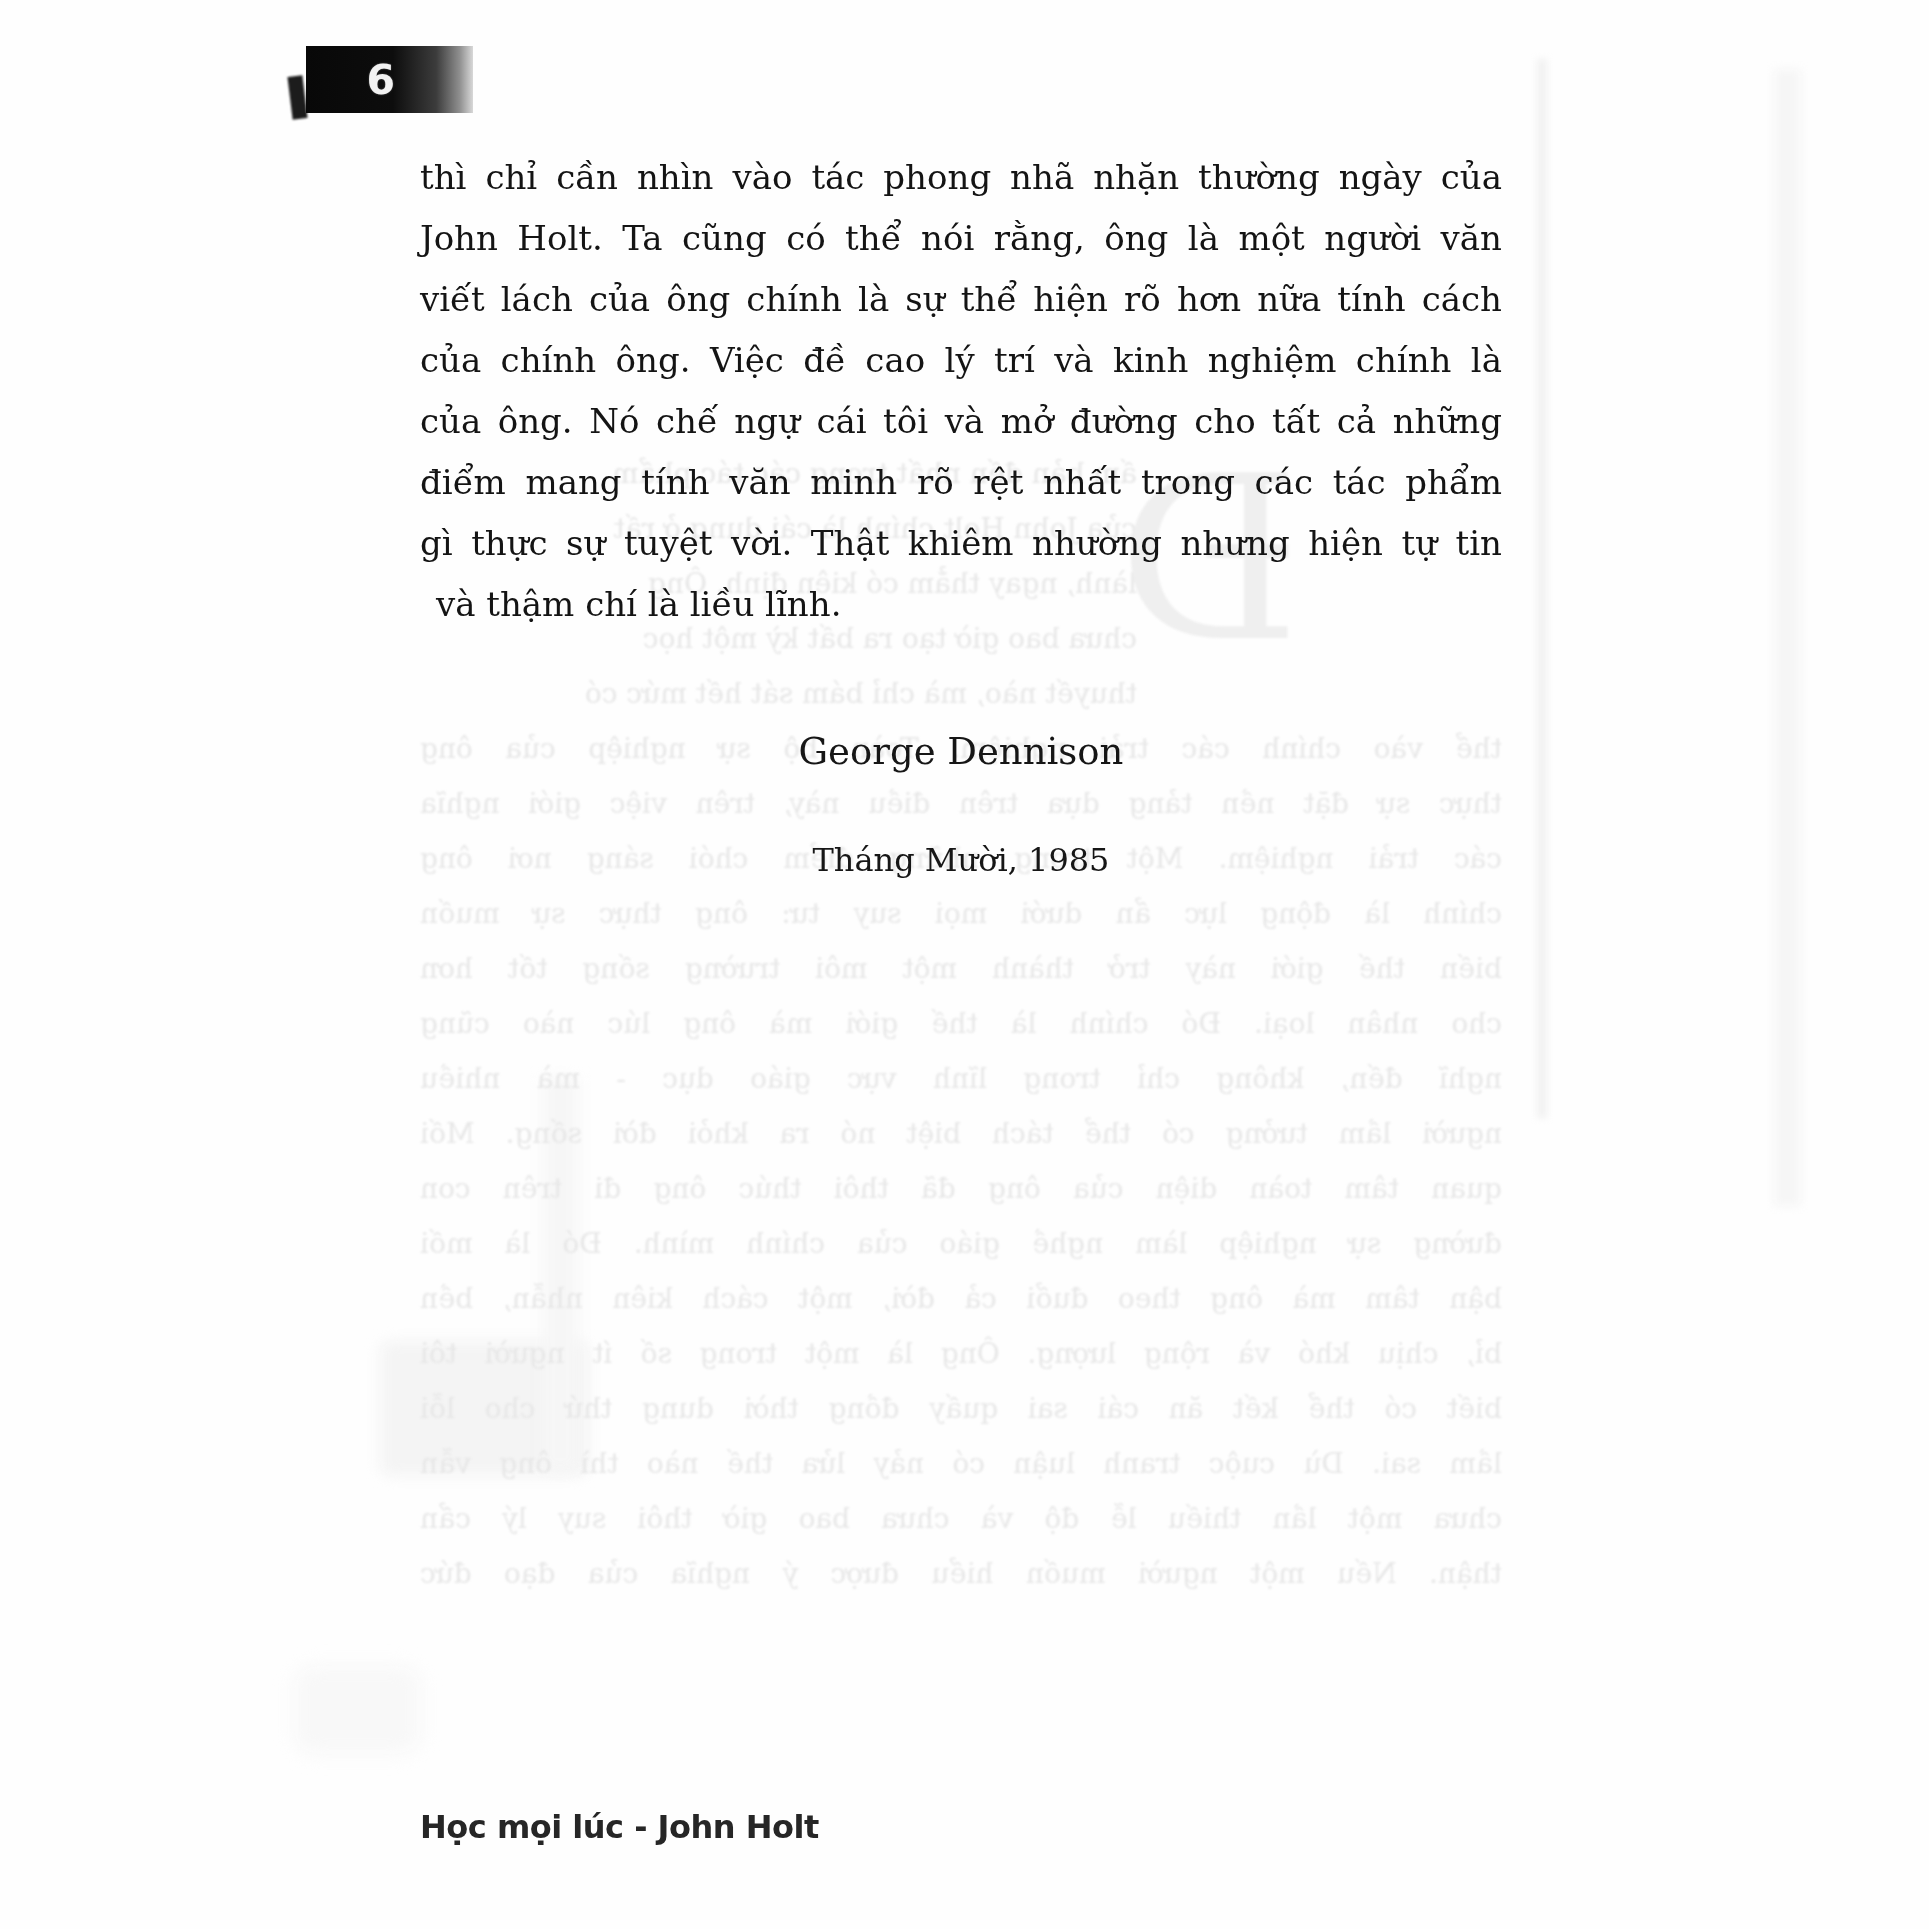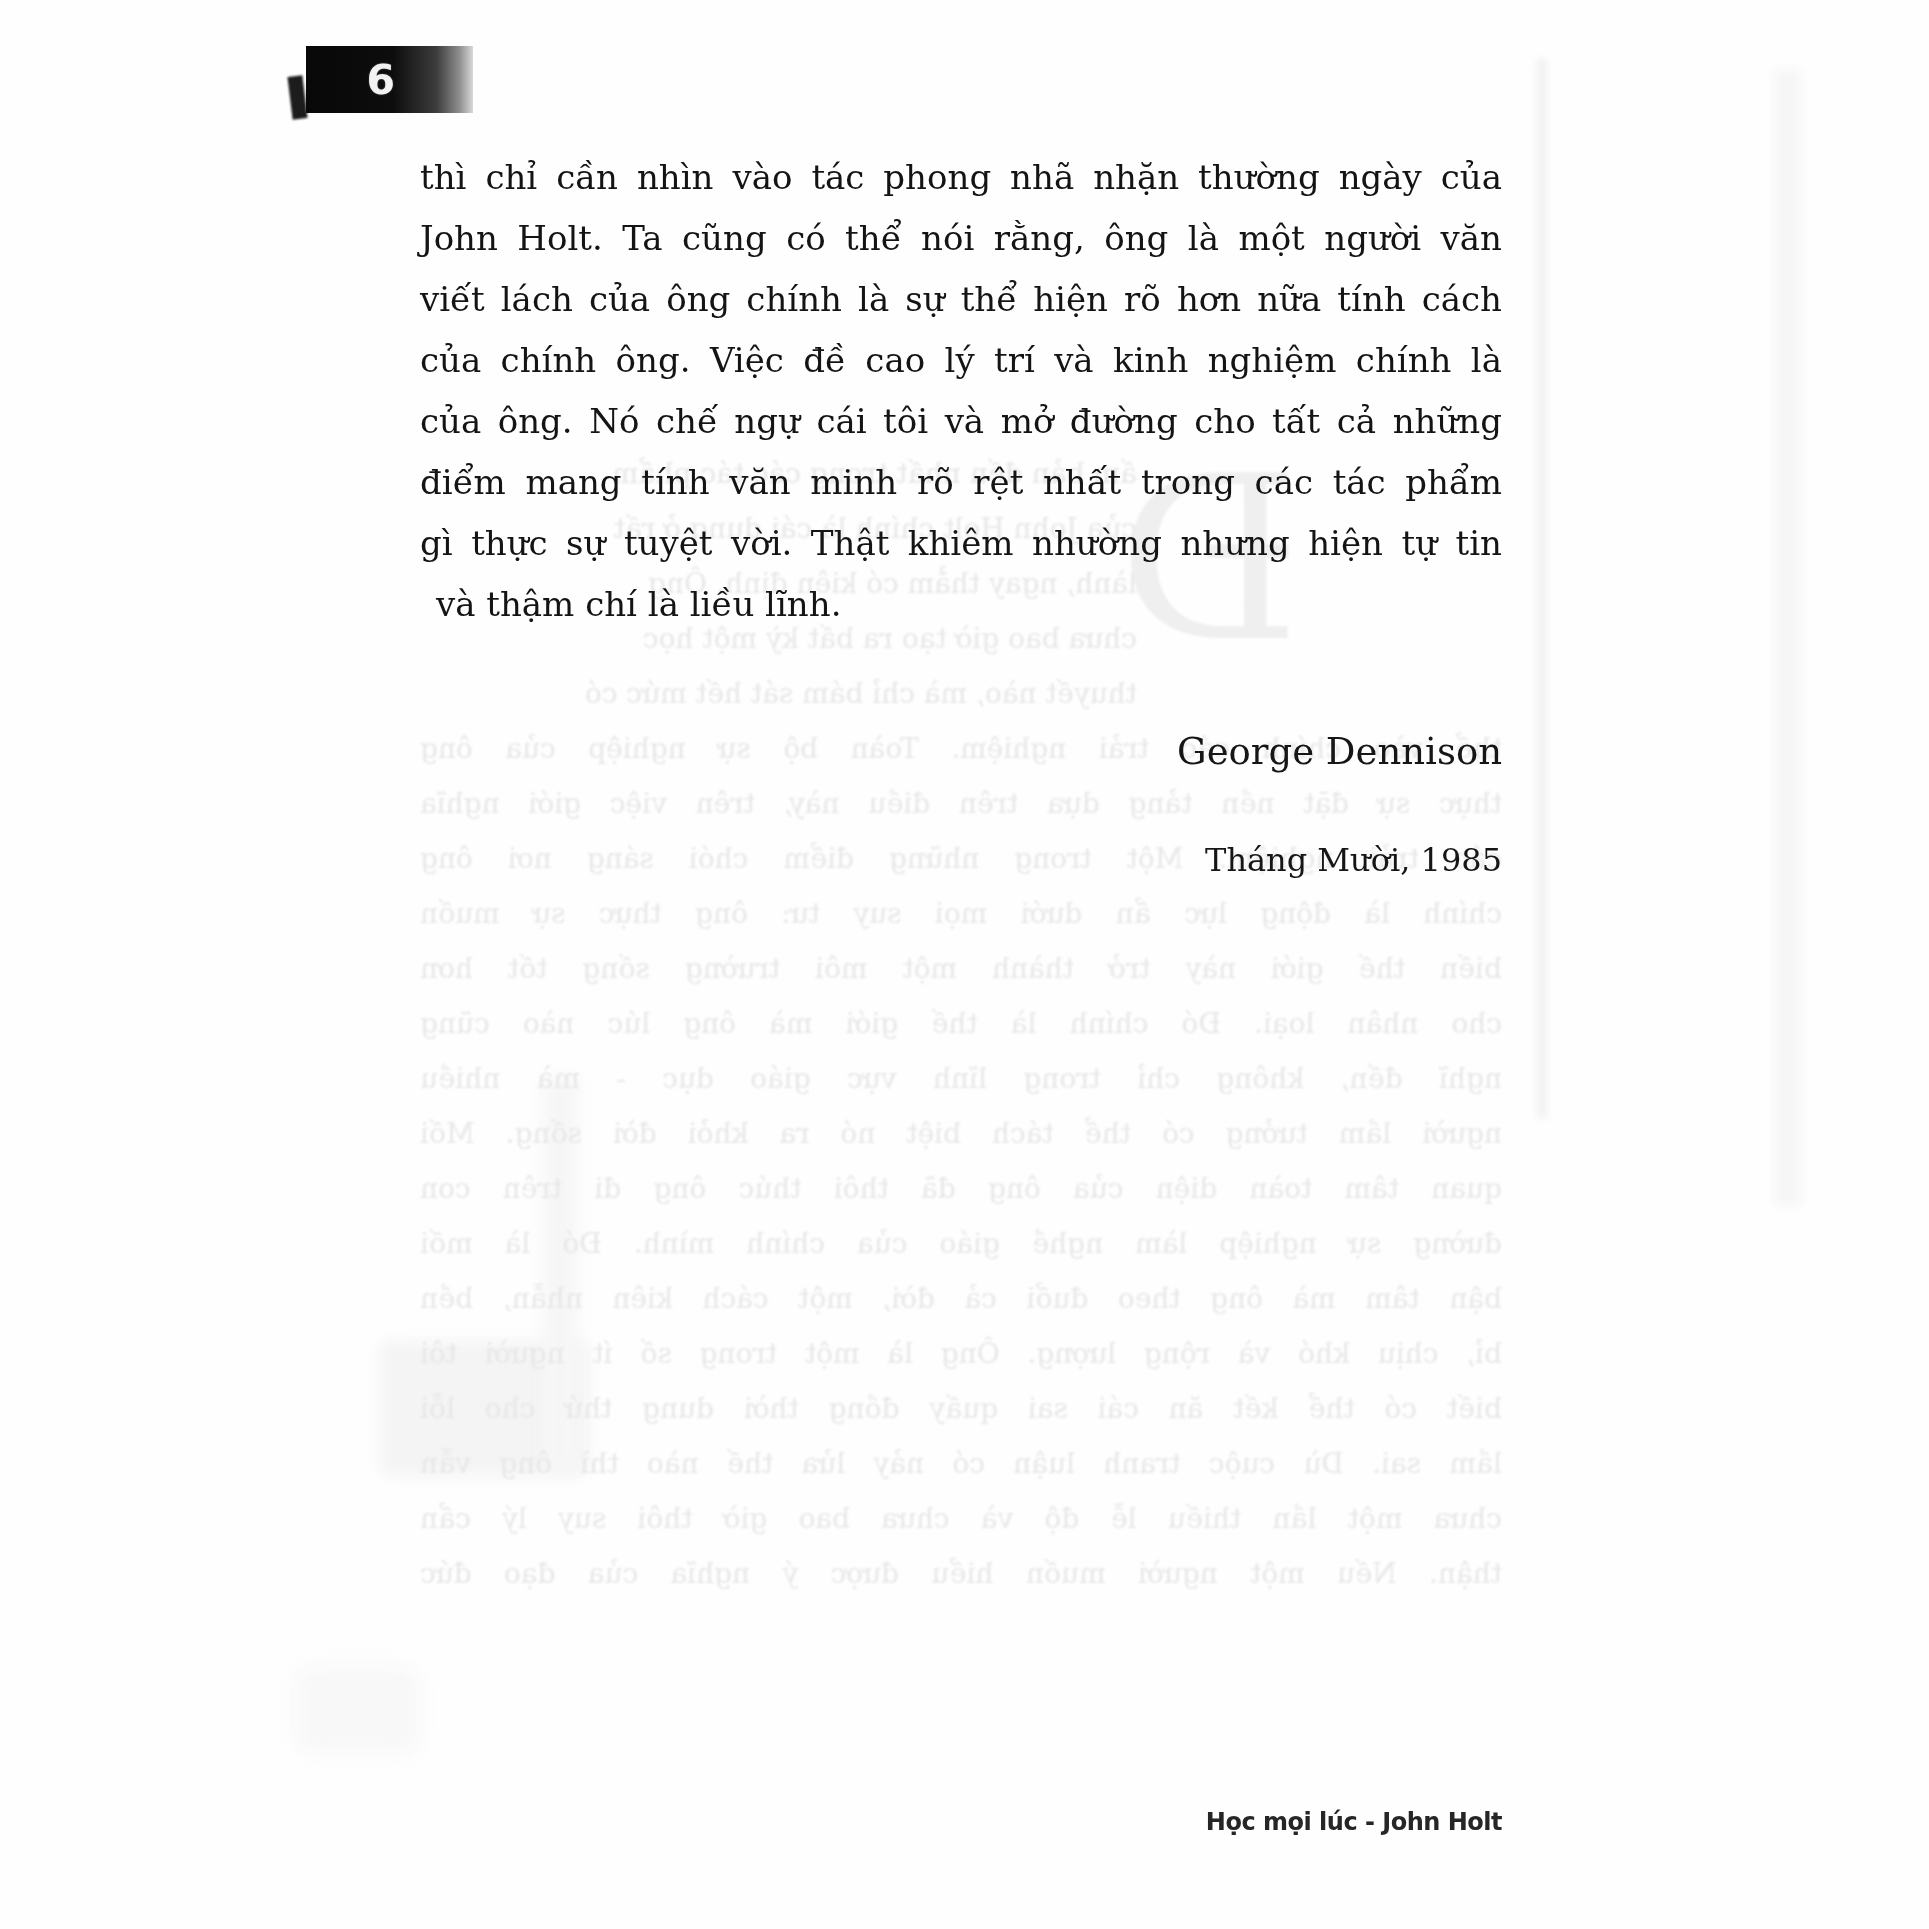--- a/index.html
+++ b/index.html
@@ -63,32 +63,32 @@
     color:#141414;font-size:34px;z-index:2;
   }
   .text-line{
     height:61px;line-height:61px;
     text-align:justify;text-align-last:justify;
     white-space:nowrap;
   }
   .text-line.last{text-align-last:left;margin-left:16px;}
 
   .attribution{
-    position:absolute;left:420px;width:1082px;text-align:right;
+    position:absolute;left:420px;width:1082px;text-align:center;
     color:#161616;z-index:2;
   }
   .attr-author{top:730px;font-size:37px;}
   .attr-date{top:841px;font-size:32px;}
 
   
   .footer{
     position:absolute;left:420px;top:1808px;width:1082px;
-    text-align:right;color:#262626;
+    color:#262626;
     font-family:"DejaVu Sans","Liberation Sans",sans-serif;
-    font-size:24px;font-weight:700;letter-spacing:-0.5px;
+    font-size:32px;font-weight:700;letter-spacing:-0.5px;
     z-index:2;
   }
 </style>
 </head>
 <body>
 
 <div class="page">
 
   <div class="edge-line"></div>
   <div class="edge-band"></div>

